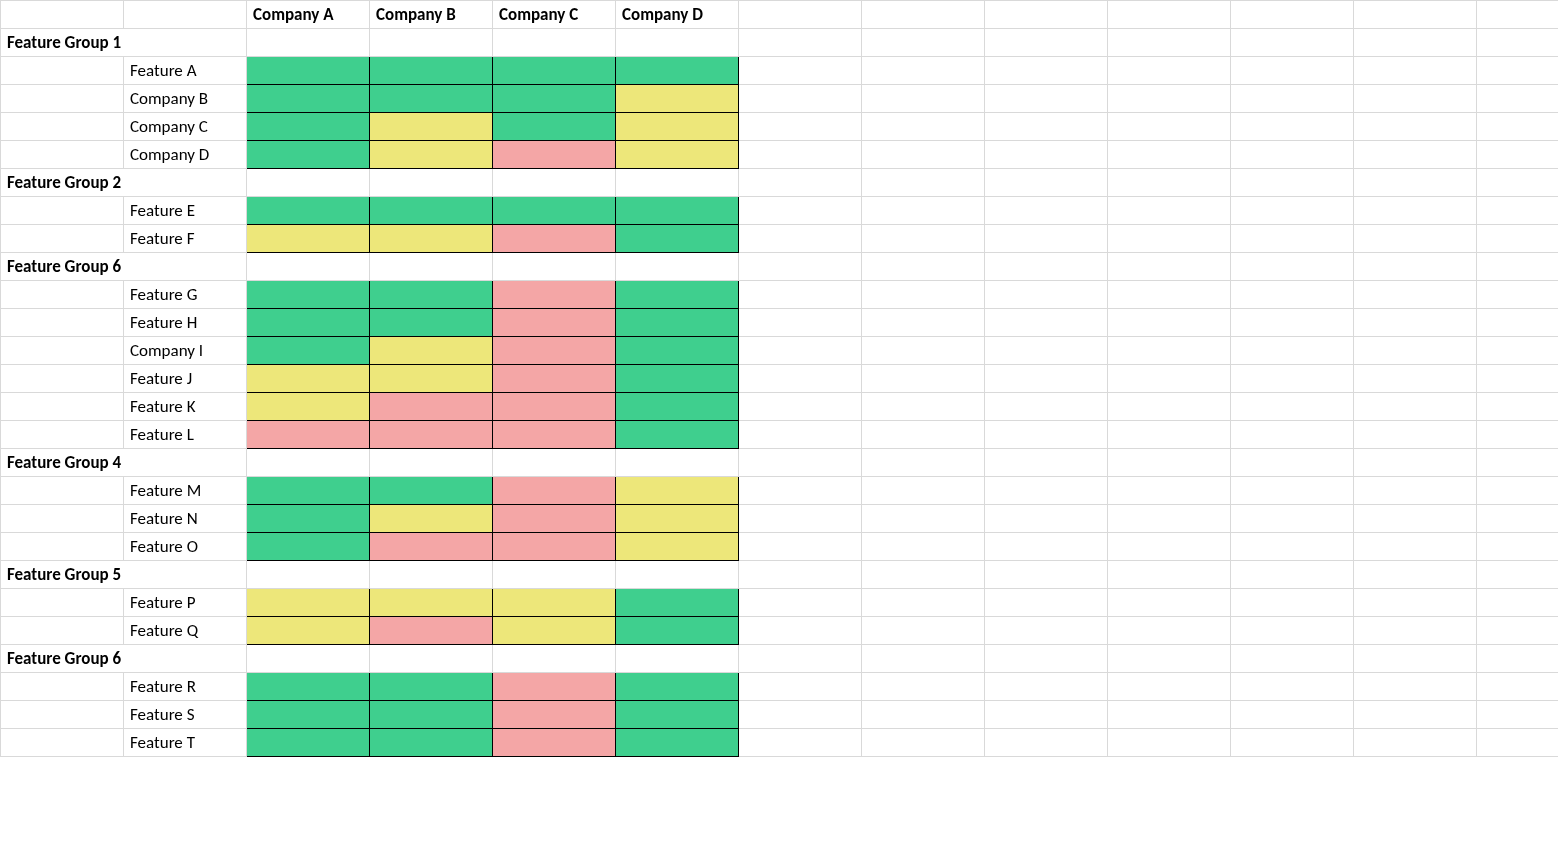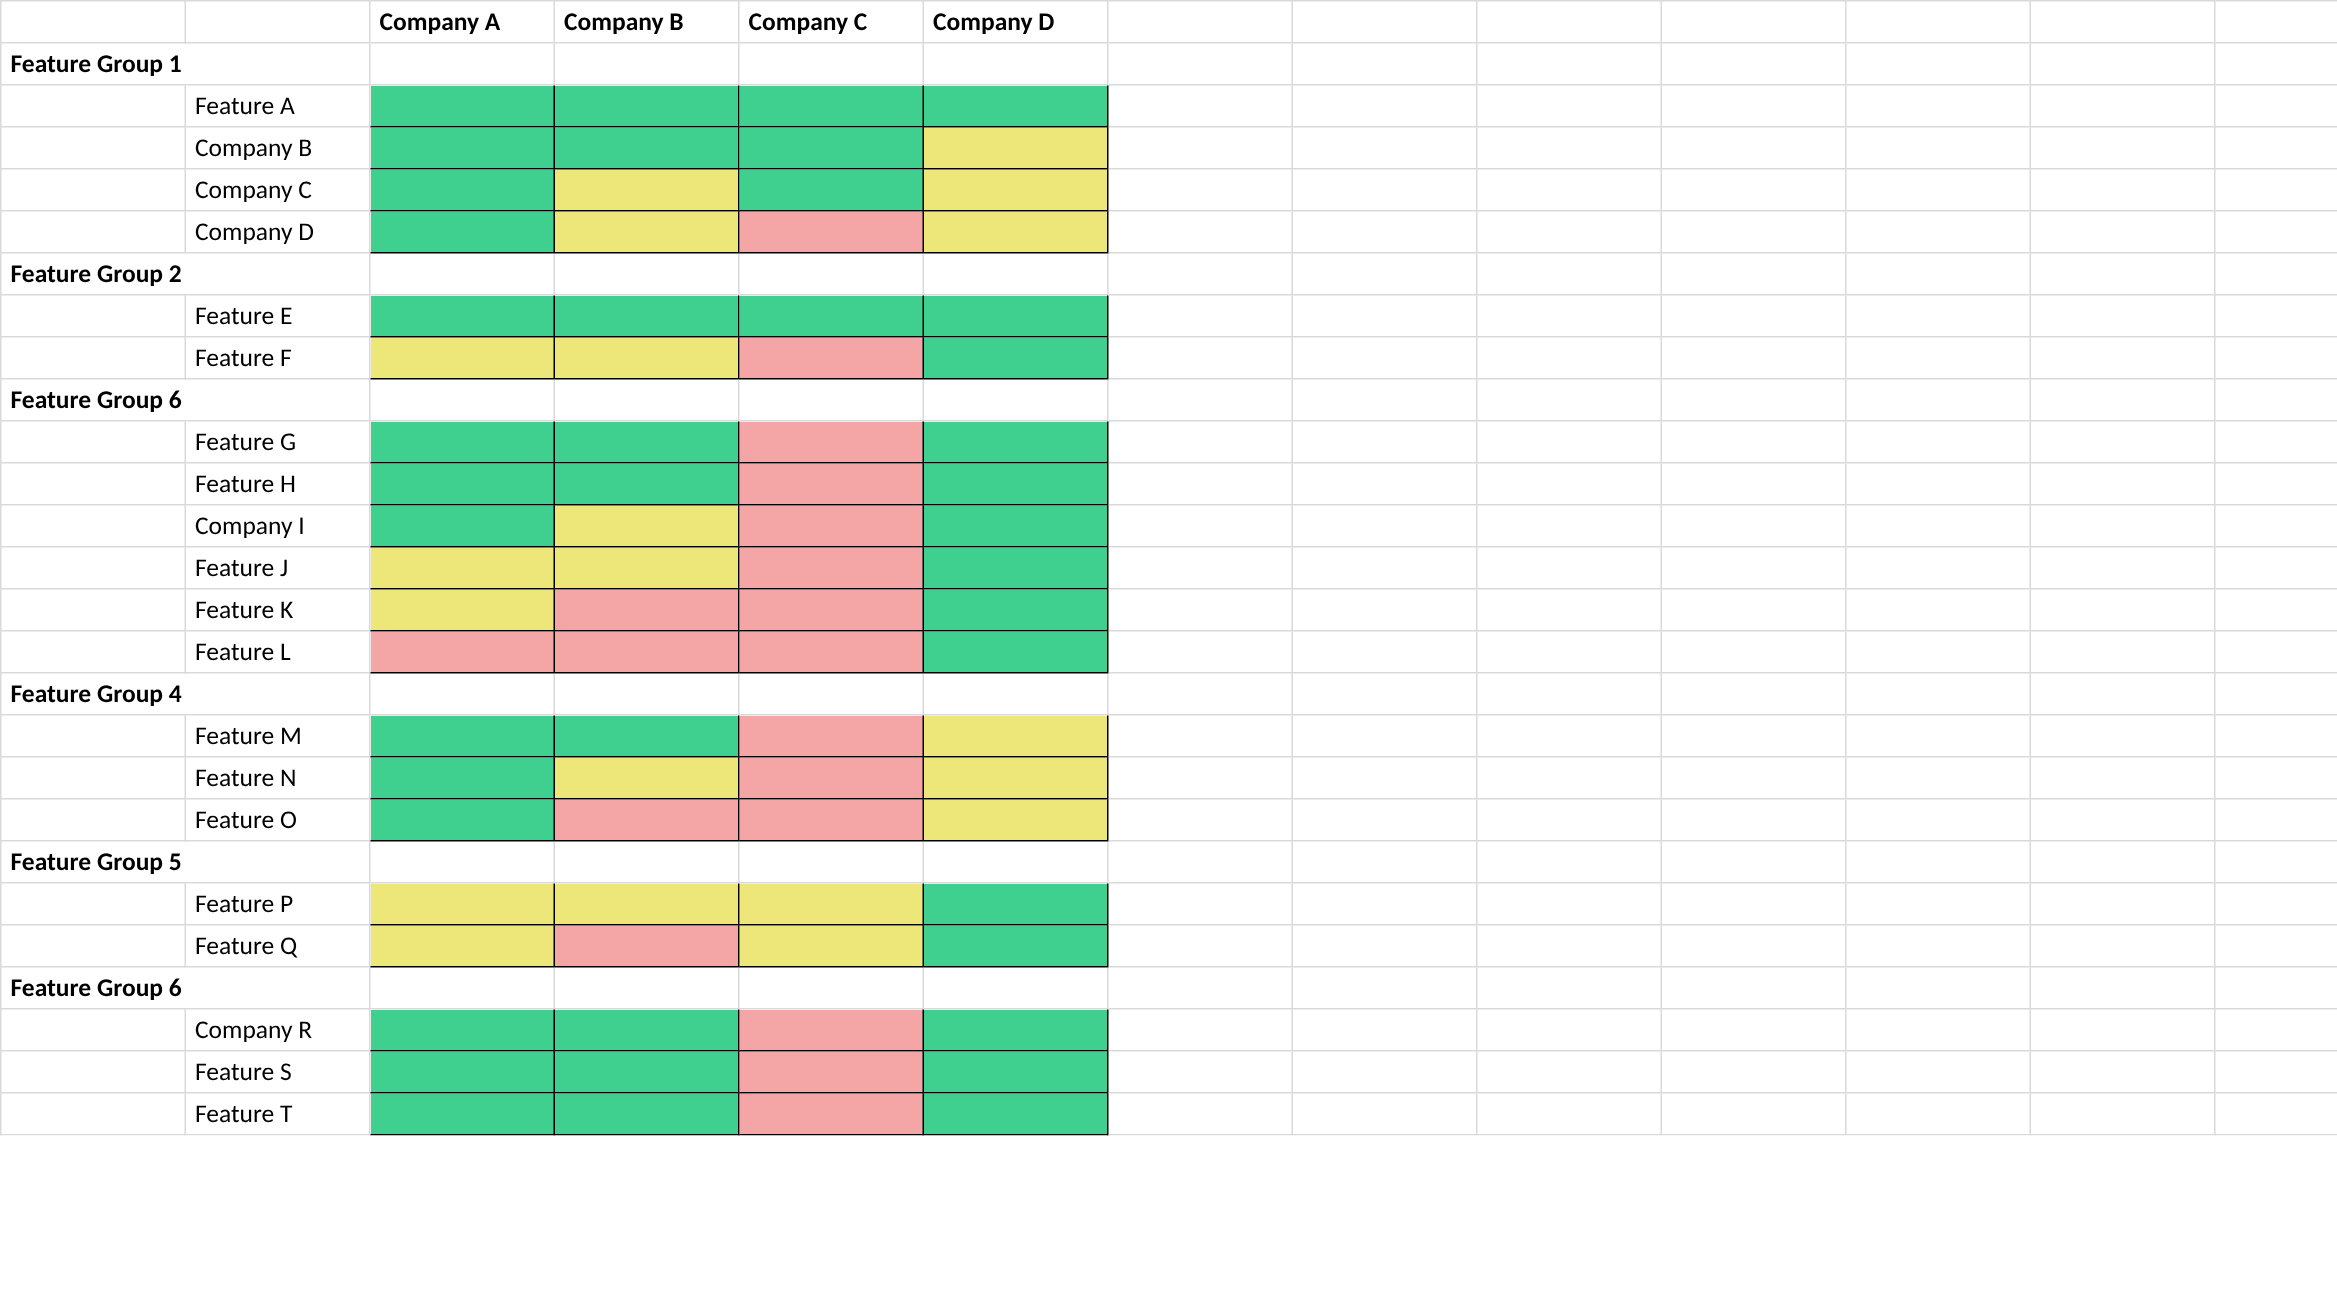--- a/index.html
+++ b/index.html
@@ -414,21 +414,21 @@
         <td></td>
         <td></td>
         <td></td>
         <td></td>
         <td></td>
         <td></td>
         <td></td>
       </tr>
       <tr>
         <td></td>
-        <td>Company R</td>
+        <td>Feature R</td>
         <td class="cell green"></td>
         <td class="cell green"></td>
         <td class="cell red"></td>
         <td class="cell green"></td>
         <td></td>
         <td></td>
         <td></td>
         <td></td>
         <td></td>
         <td></td>

